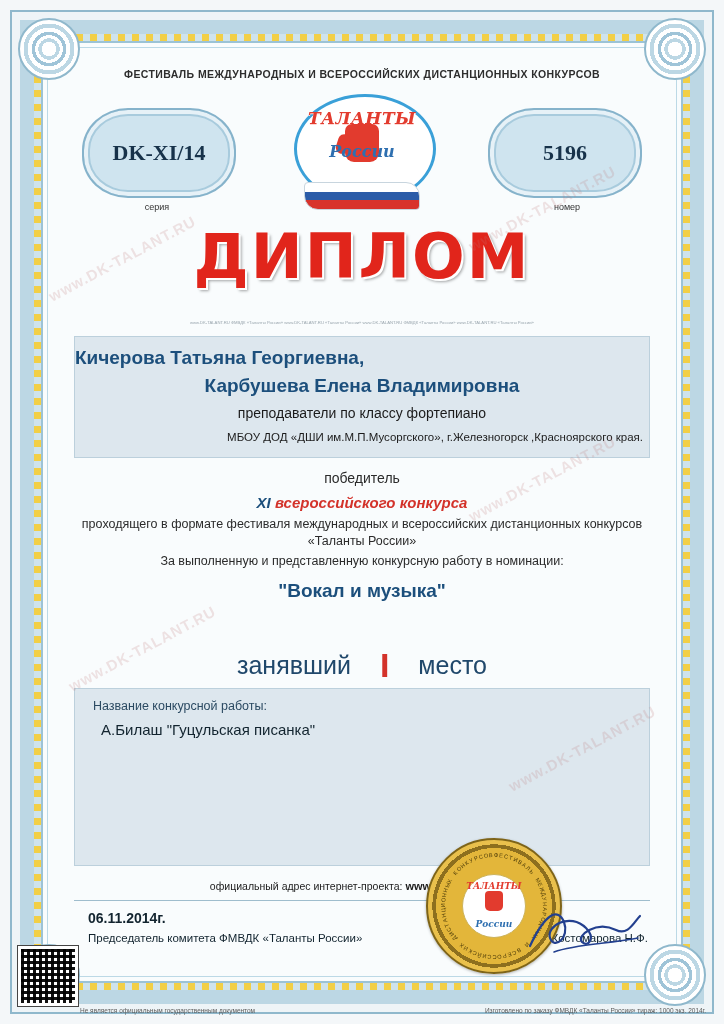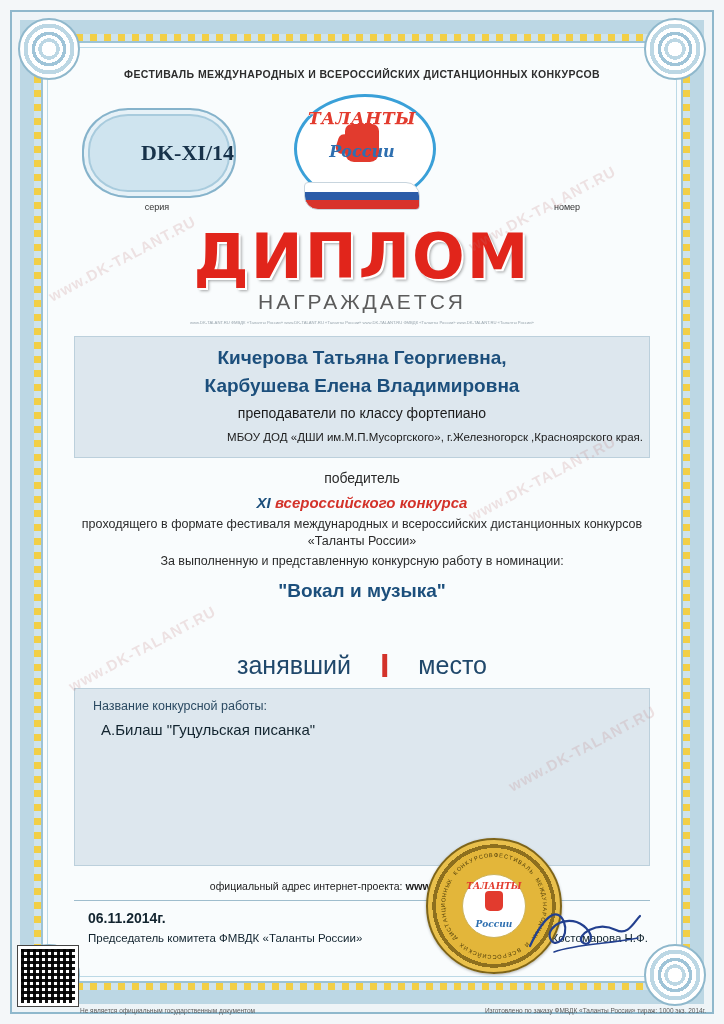--- a/index.html
+++ b/index.html
@@ -107,21 +107,21 @@
     position:absolute;top:56px;width:150px;height:86px;
     background:#cfe4ef;
     border:2px solid #86b3cb;
     border-radius:46px/42px;
     box-shadow:inset 0 0 0 4px #e6f1f7, inset 0 0 0 6px #a8cbdd;
   }
   .medal.left{left:30px}
   .medal.right{right:30px}
   .medal-text{
     position:absolute;left:0;right:0;top:50%;transform:translateY(-50%);
-    text-align:right;font-weight:bold;color:#17324a;font-size:22px;
+    text-align:center;font-weight:bold;color:#17324a;font-size:22px;
     font-family:"Liberation Serif", serif;
   }
   .medal-cap{
     position:absolute;top:150px;width:150px;text-align:center;
     font-size:9px;color:#333;
   }
   .medal-cap.left{left:30px}
   .medal-cap.right{right:30px}
 
   
@@ -142,21 +142,21 @@
   }
 
   
   .panel{
     position:absolute;left:22px;right:22px;
     background:#dde7ee;
     border:1px solid #bcd0dc;
   }
   .panel-name{top:284px;height:120px;}
   .name1{
-    position:absolute;left:0;right:0;top:10px;text-align:center;
+    position:absolute;left:0;right:0;top:10px;
     font-size:19px;color:#1c4f7c;font-weight:bold;
   }
   .name2{
     position:absolute;left:0;right:0;top:38px;text-align:center;
     font-size:19px;color:#1c4f7c;font-weight:bold;
   }
   .role{
     position:absolute;left:0;right:0;top:68px;text-align:center;
     font-size:14px;color:#1b1b1b;
   }
@@ -300,24 +300,26 @@
       <div class="logo-hand"></div>
       <div class="logo-word2">России</div>
       <div class="logo-flag"></div>
     </div>
 
     <div class="medal left">
       <div class="medal-text">DK-XI/14</div>
     </div>
     <div class="medal-cap left">серия</div>
 
+    <div class="medal right">
+      <div class="medal-text">5196</div>
+    </div>
     <div class="medal-cap right">номер</div>
 
     <div class="diploma">ДИПЛОМ</div>
-    <div class="awarded">НАГРАЖДАЕТСЯ</div>
     <div class="microline">www.DK-TALANT.RU ФМВДК «Таланты России» www.DK-TALANT.RU «Таланты России» www.DK-TALANT.RU ФМВДК «Таланты России» www.DK-TALANT.RU «Таланты России»</div>
 
     <div class="panel panel-name">
       <div class="name1">Кичерова Татьяна Георгиевна,</div>
       <div class="name2">Карбушева Елена Владимировна</div>
       <div class="role">преподаватели по классу фортепиано</div>
       <div class="org">МБОУ ДОД «ДШИ им.М.П.Мусоргского», г.Железногорск ,Красноярского края.</div>
     </div>
 
     <div class="win-wrap">

